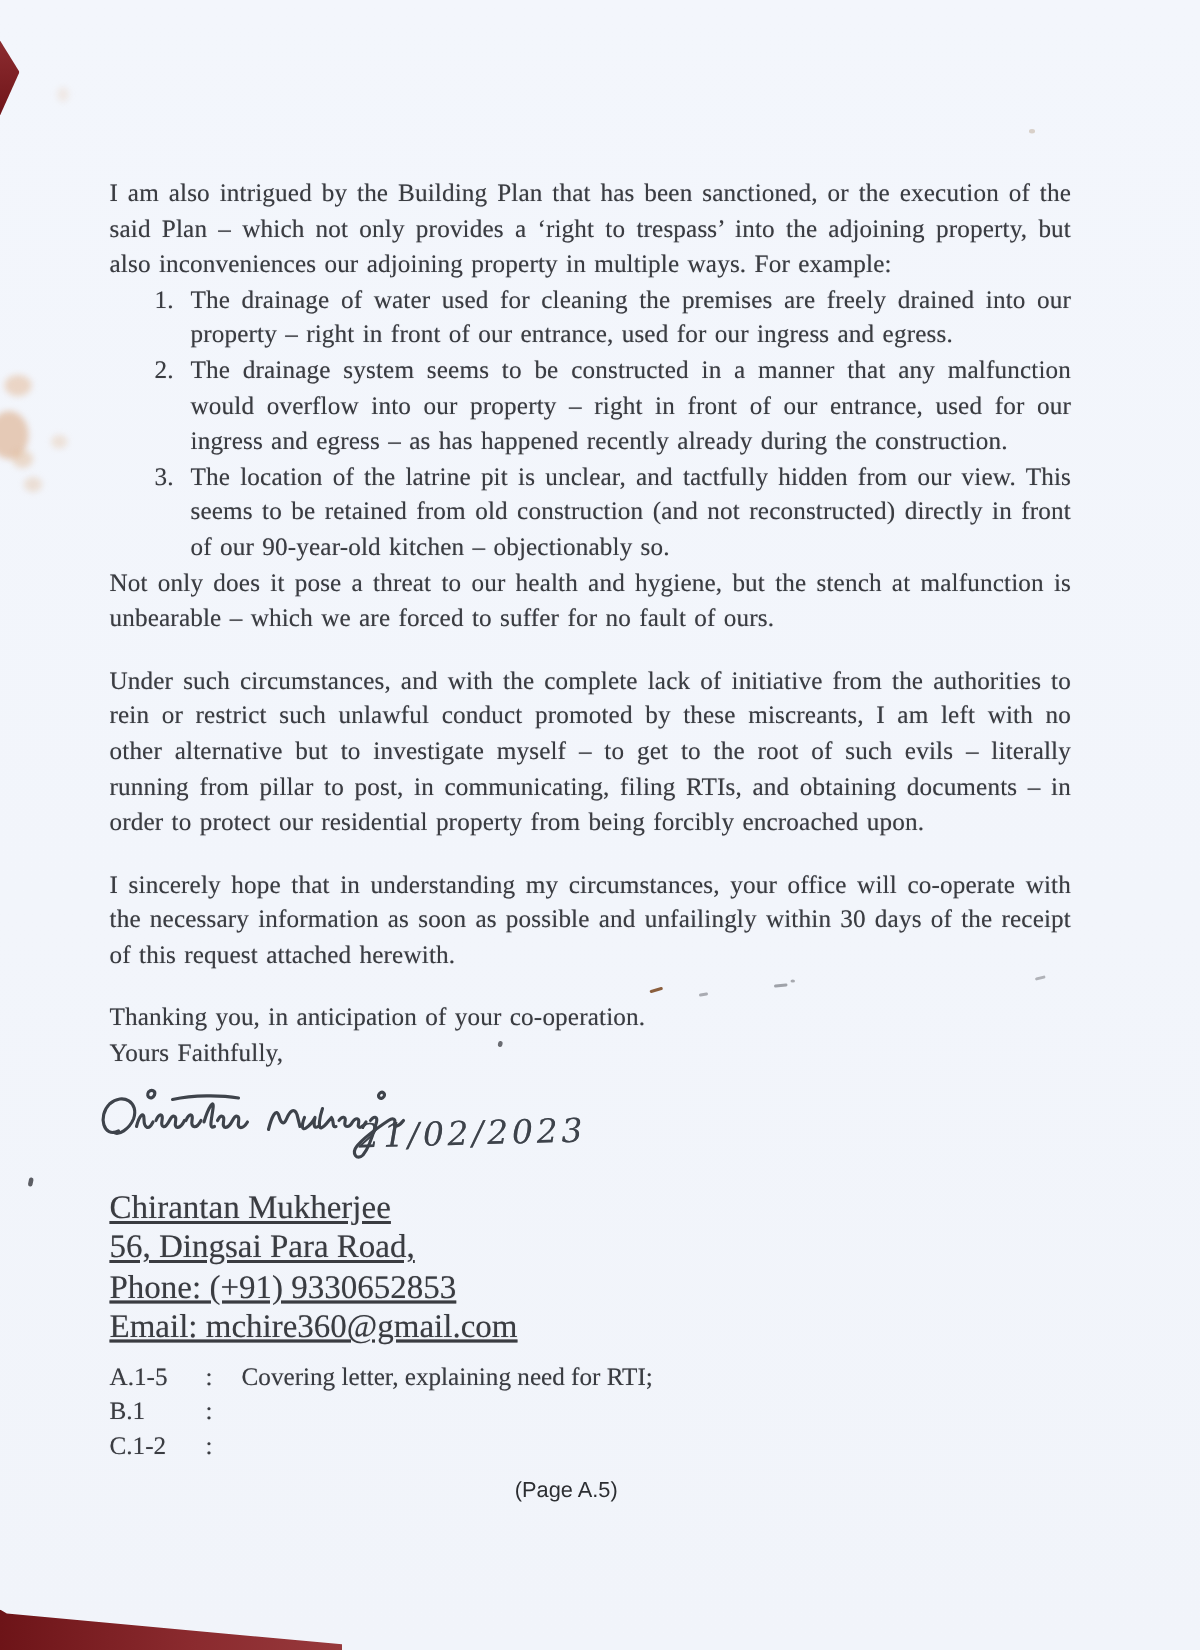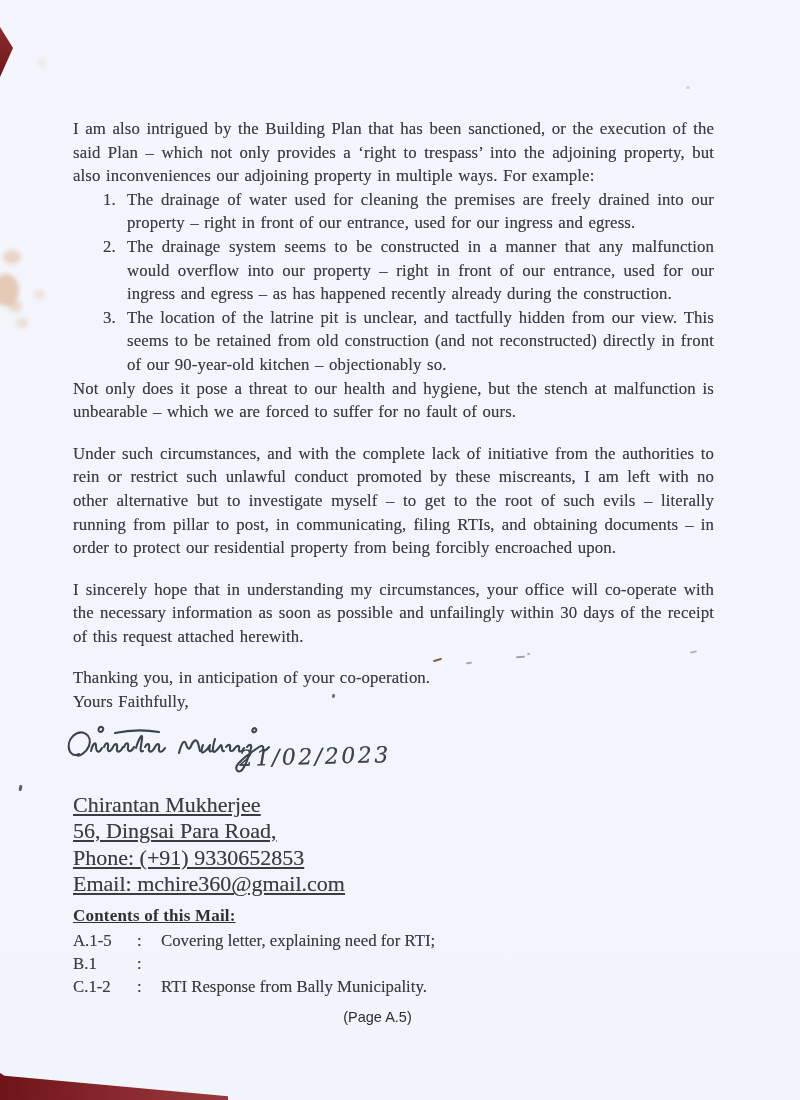--- a/index.html
+++ b/index.html
@@ -168,33 +168,31 @@
     </div>
 
     <div class="address">
       <p>Chirantan Mukherjee</p>
       <p>56, Dingsai Para Road,</p>
       <p>Phone: (+91) 9330652853</p>
       <p>Email: mchire360@gmail.com</p>
     </div>
 
     <div class="contents">
-      <p class="contents-title">Contents of this Mail:</p>
       <div class="c-row">
         <span class="c-label">A.1-5</span>
         <span class="c-colon">:</span>
         <span class="c-desc">Covering letter, explaining need for RTI;</span>
       </div>
       <div class="c-row">
         <span class="c-label">B.1</span>
         <span class="c-colon">:</span>
       </div>
       <div class="c-row">
         <span class="c-label">C.1-2</span>
         <span class="c-colon">:</span>
-        <span class="c-desc">RTI Response from Bally Municipality.</span>
       </div>
     </div>
 
     <div class="footer">(Page A.5)</div>
 
   </div>
 </div>
 
 </body></html>

